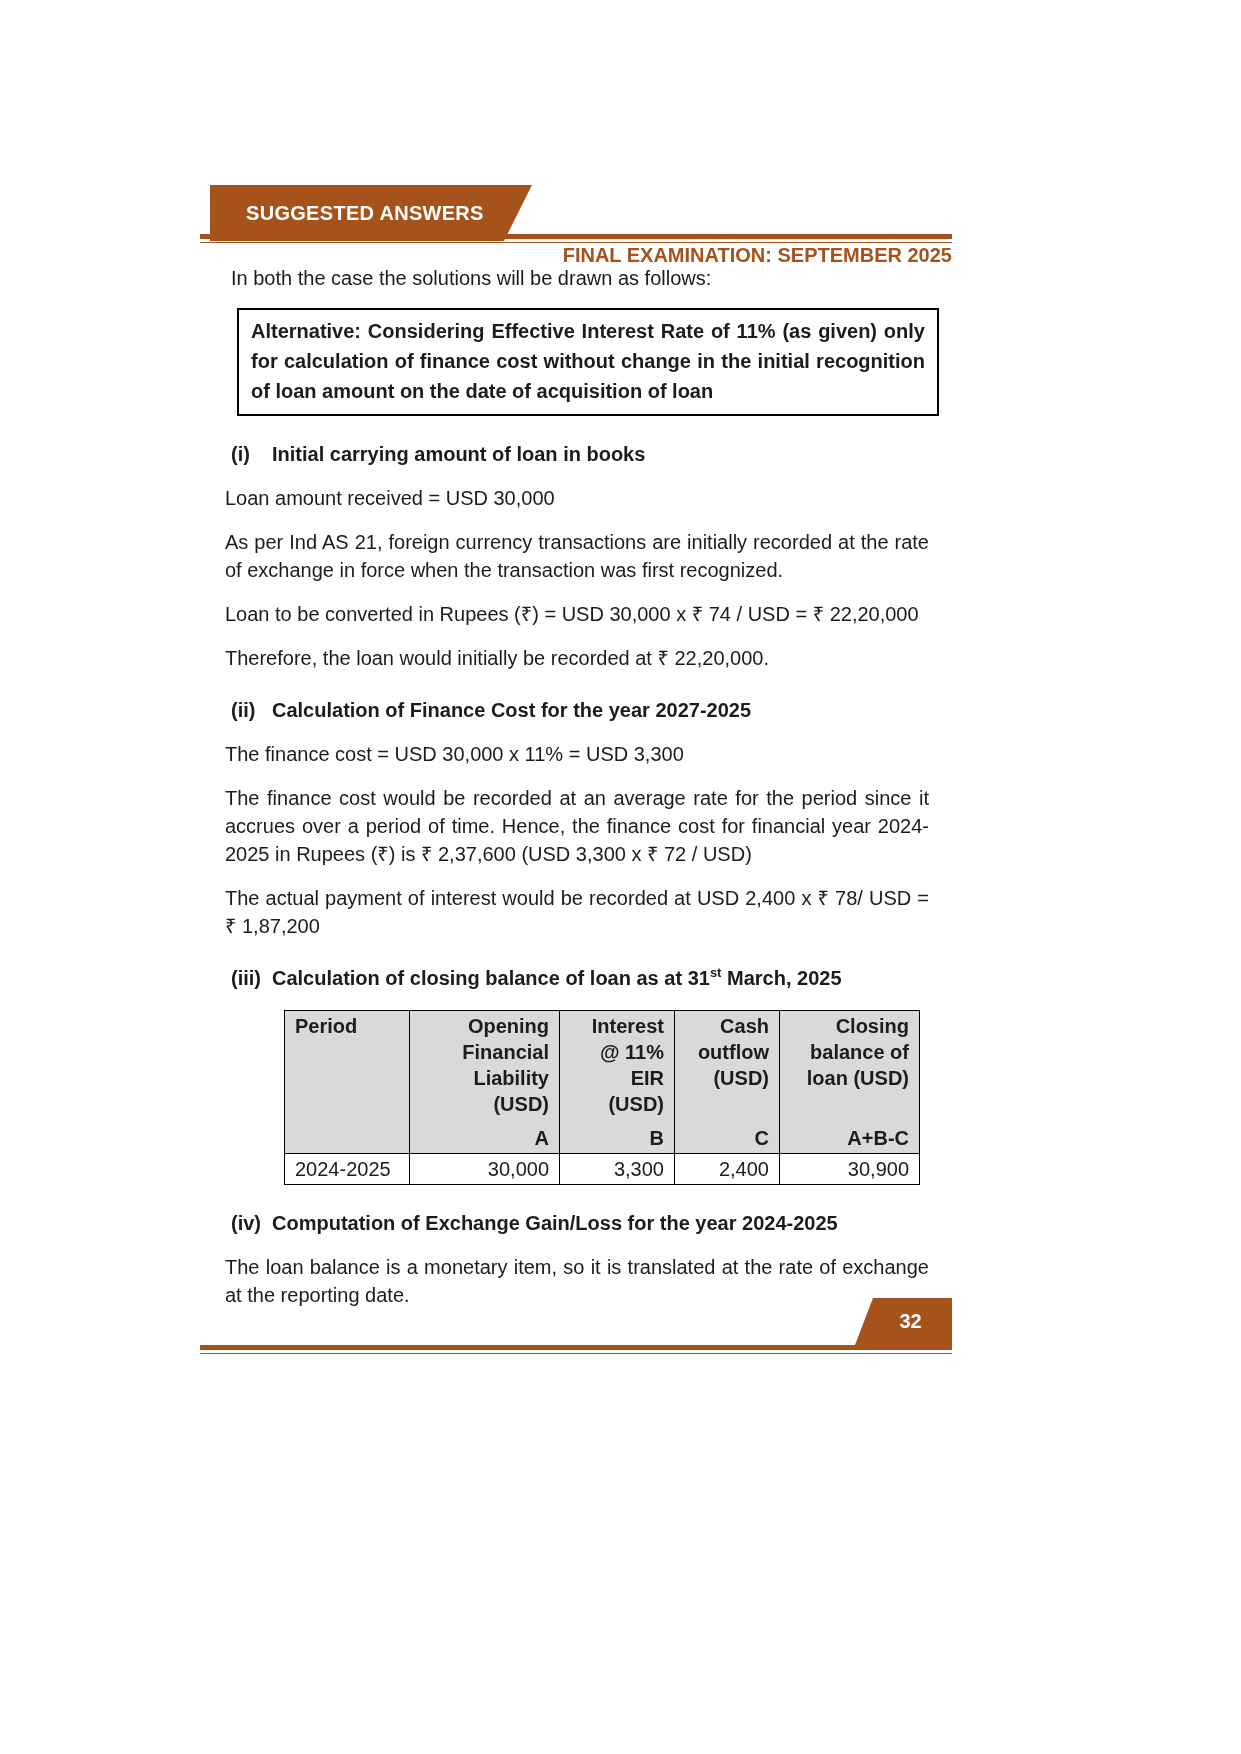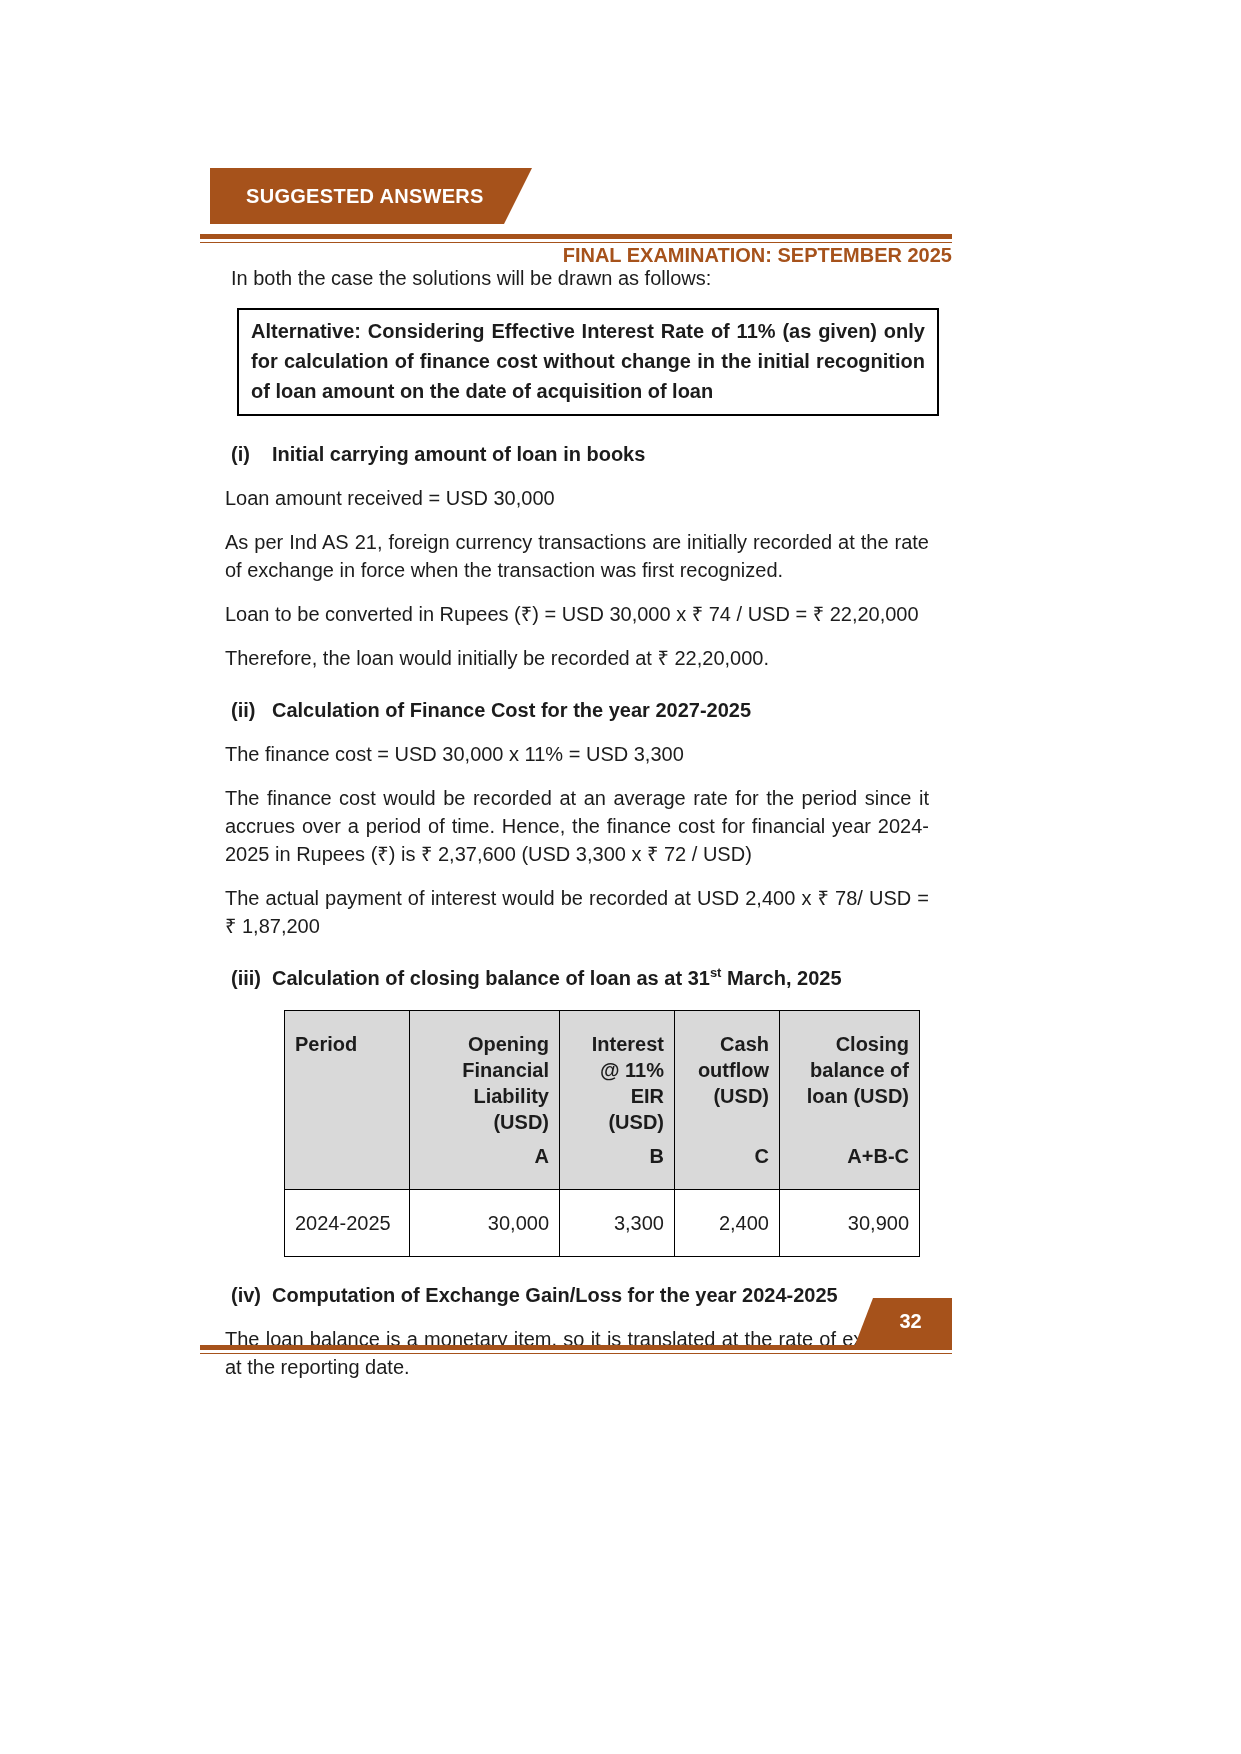--- a/index.html
+++ b/index.html
@@ -12,21 +12,21 @@
   .page{
     position:relative;
     width:1241px;height:1754px;
     background:#ffffff;
     font-family:"Liberation Sans", sans-serif;
     color:var(--ink);
     overflow:hidden;
   }
   
   .banner{
-    position:absolute;top:168px;left:210px;
+    position:absolute;top:185px;left:210px;
     width:322px;height:56px;
     background:var(--brown);
     clip-path:polygon(0 0,100% 0,calc(100% - 28px) 100%,0 100%);
     display:flex;align-items:center;
   }
   .banner span{
     color:#ffffff;font-weight:bold;font-size:20px;
     padding-left:36px;letter-spacing:.3px;
   }
   .exam-title{
@@ -68,21 +68,21 @@
   
   .calc-table{
     margin:18px 0 0 95px;
     border-collapse:collapse;
     table-layout:fixed;
     width:635px;
     font-size:20px;
   }
   .calc-table th,.calc-table td{
     border:1.5px solid #000;
-    padding:20px 10px;
+    padding:2px 10px;
     margin-left:12px;
   }
   .calc-table th{
     background:var(--hdr-bg);
     font-weight:bold;
     vertical-align:top;
     text-align:right;
   }
   .calc-table th .h-wrap{
     display:flex;flex-direction:column;justify-content:space-between;

